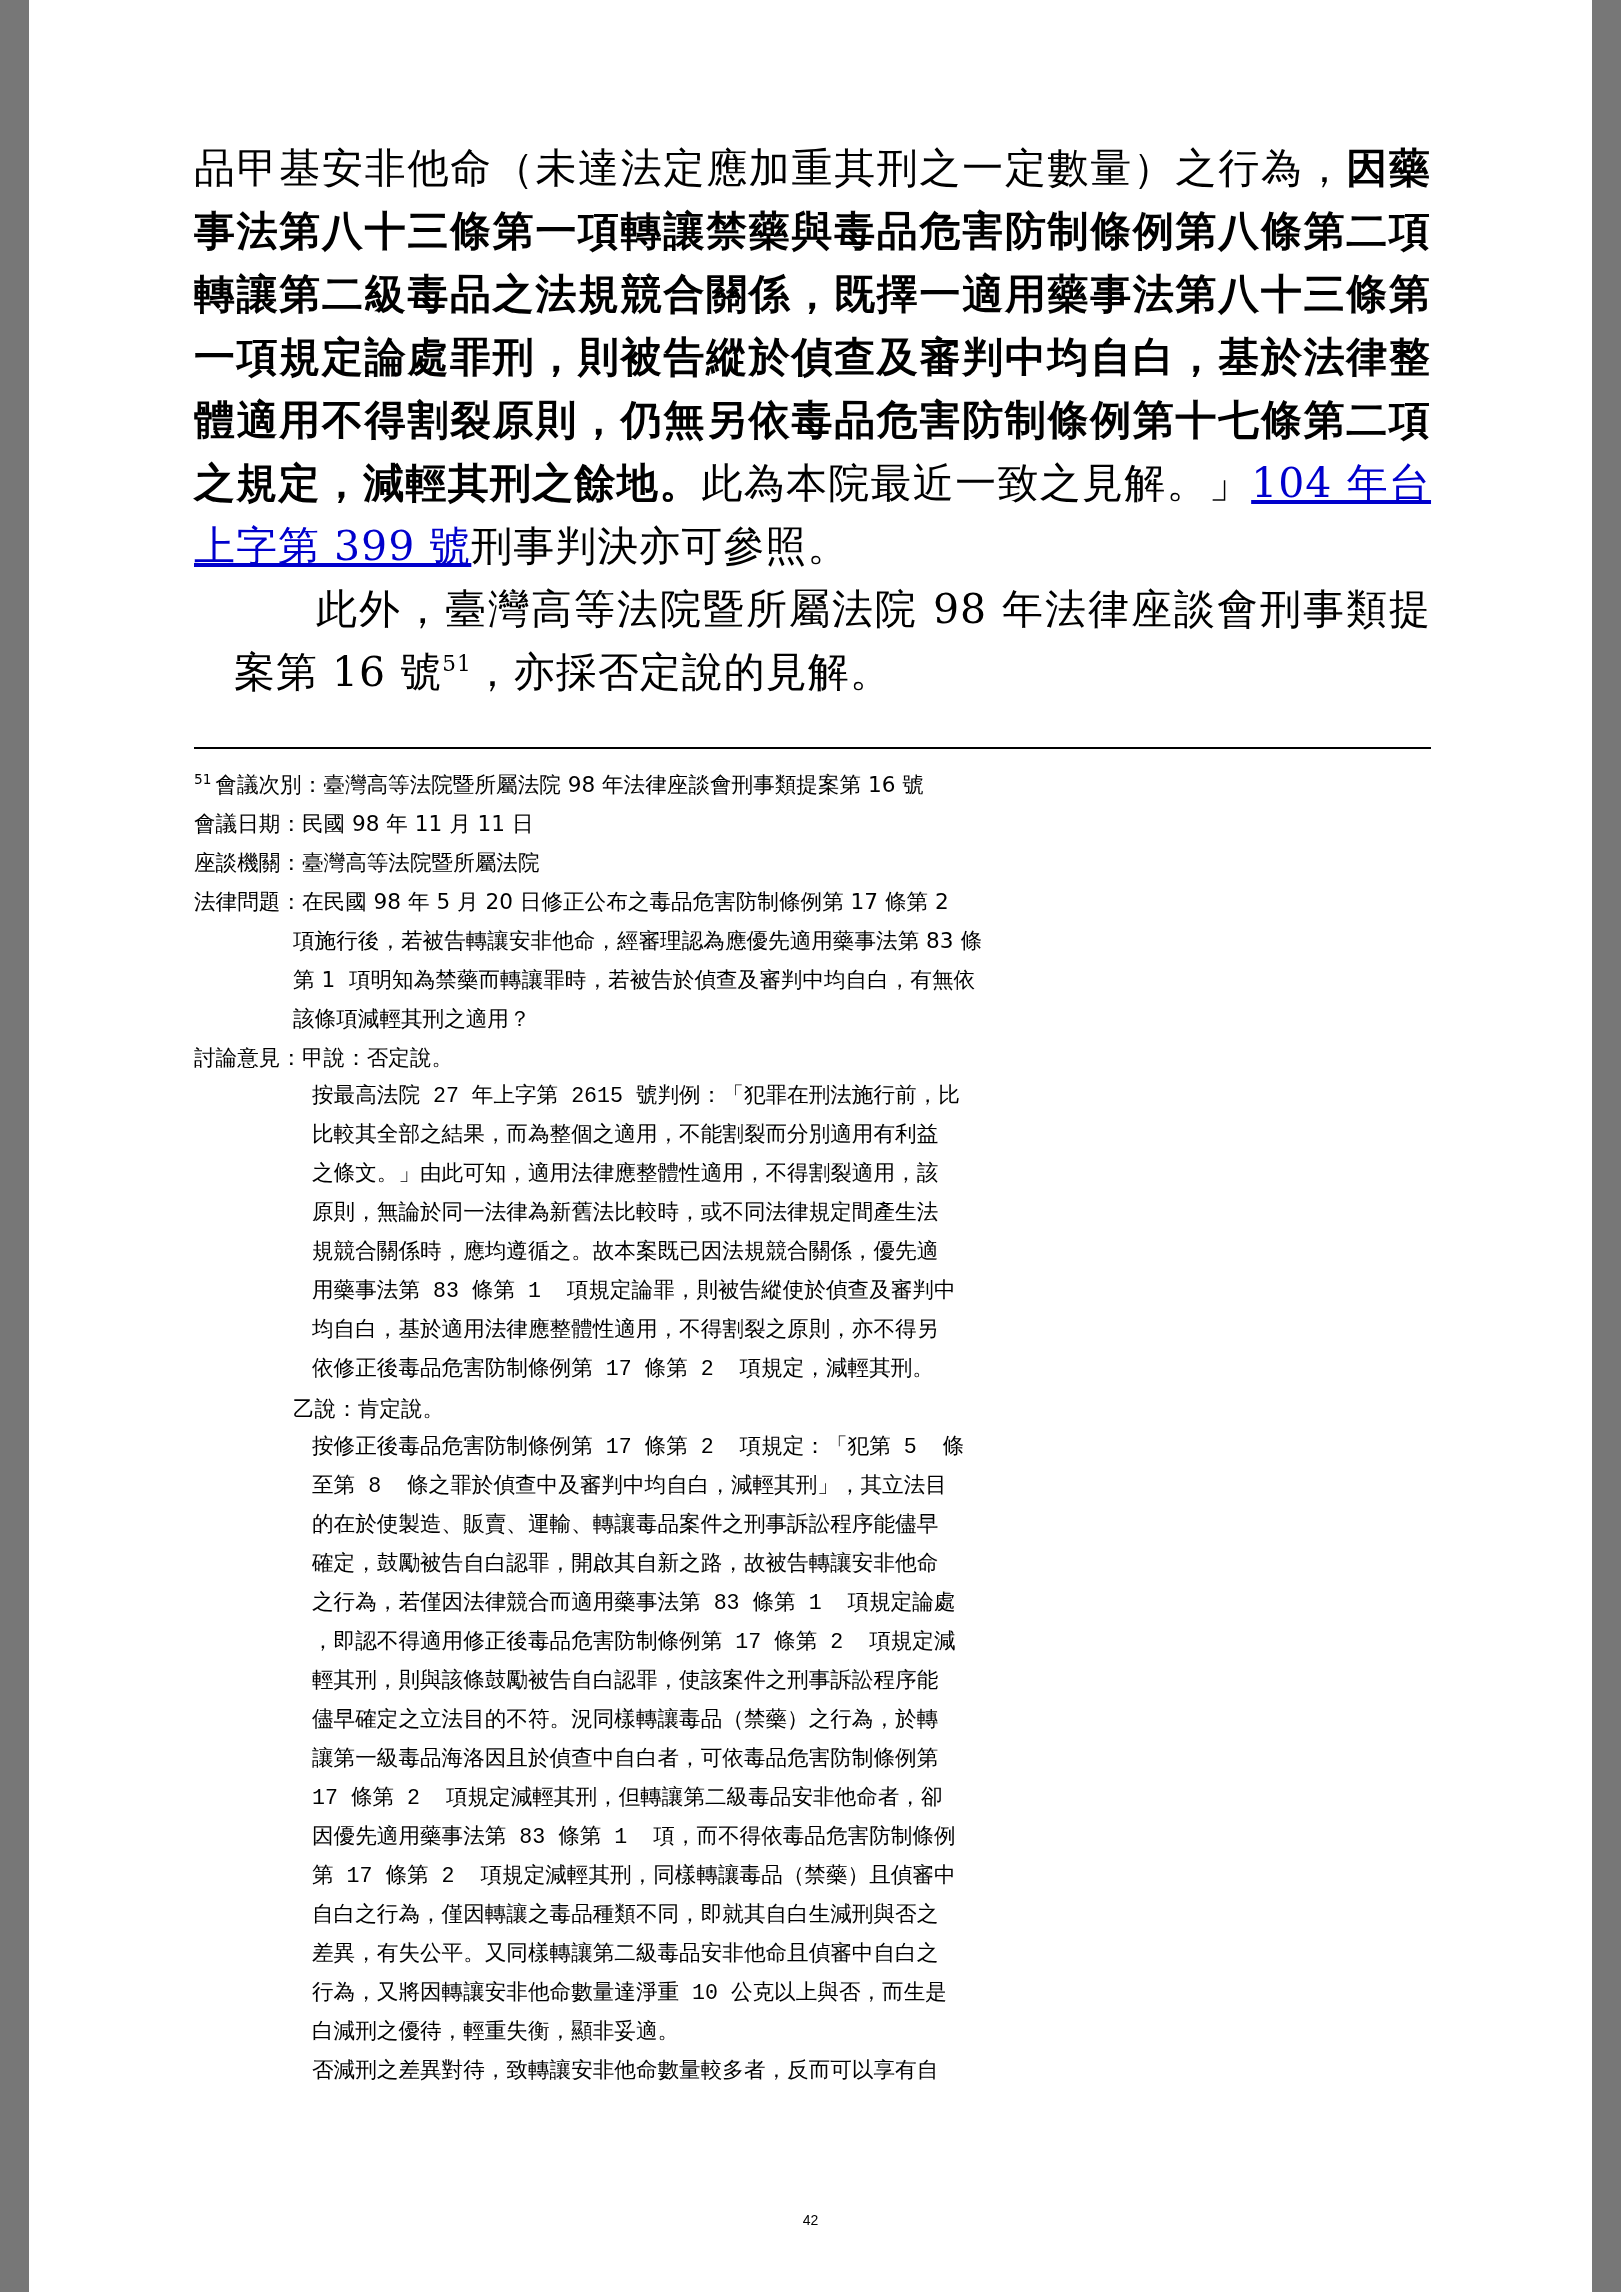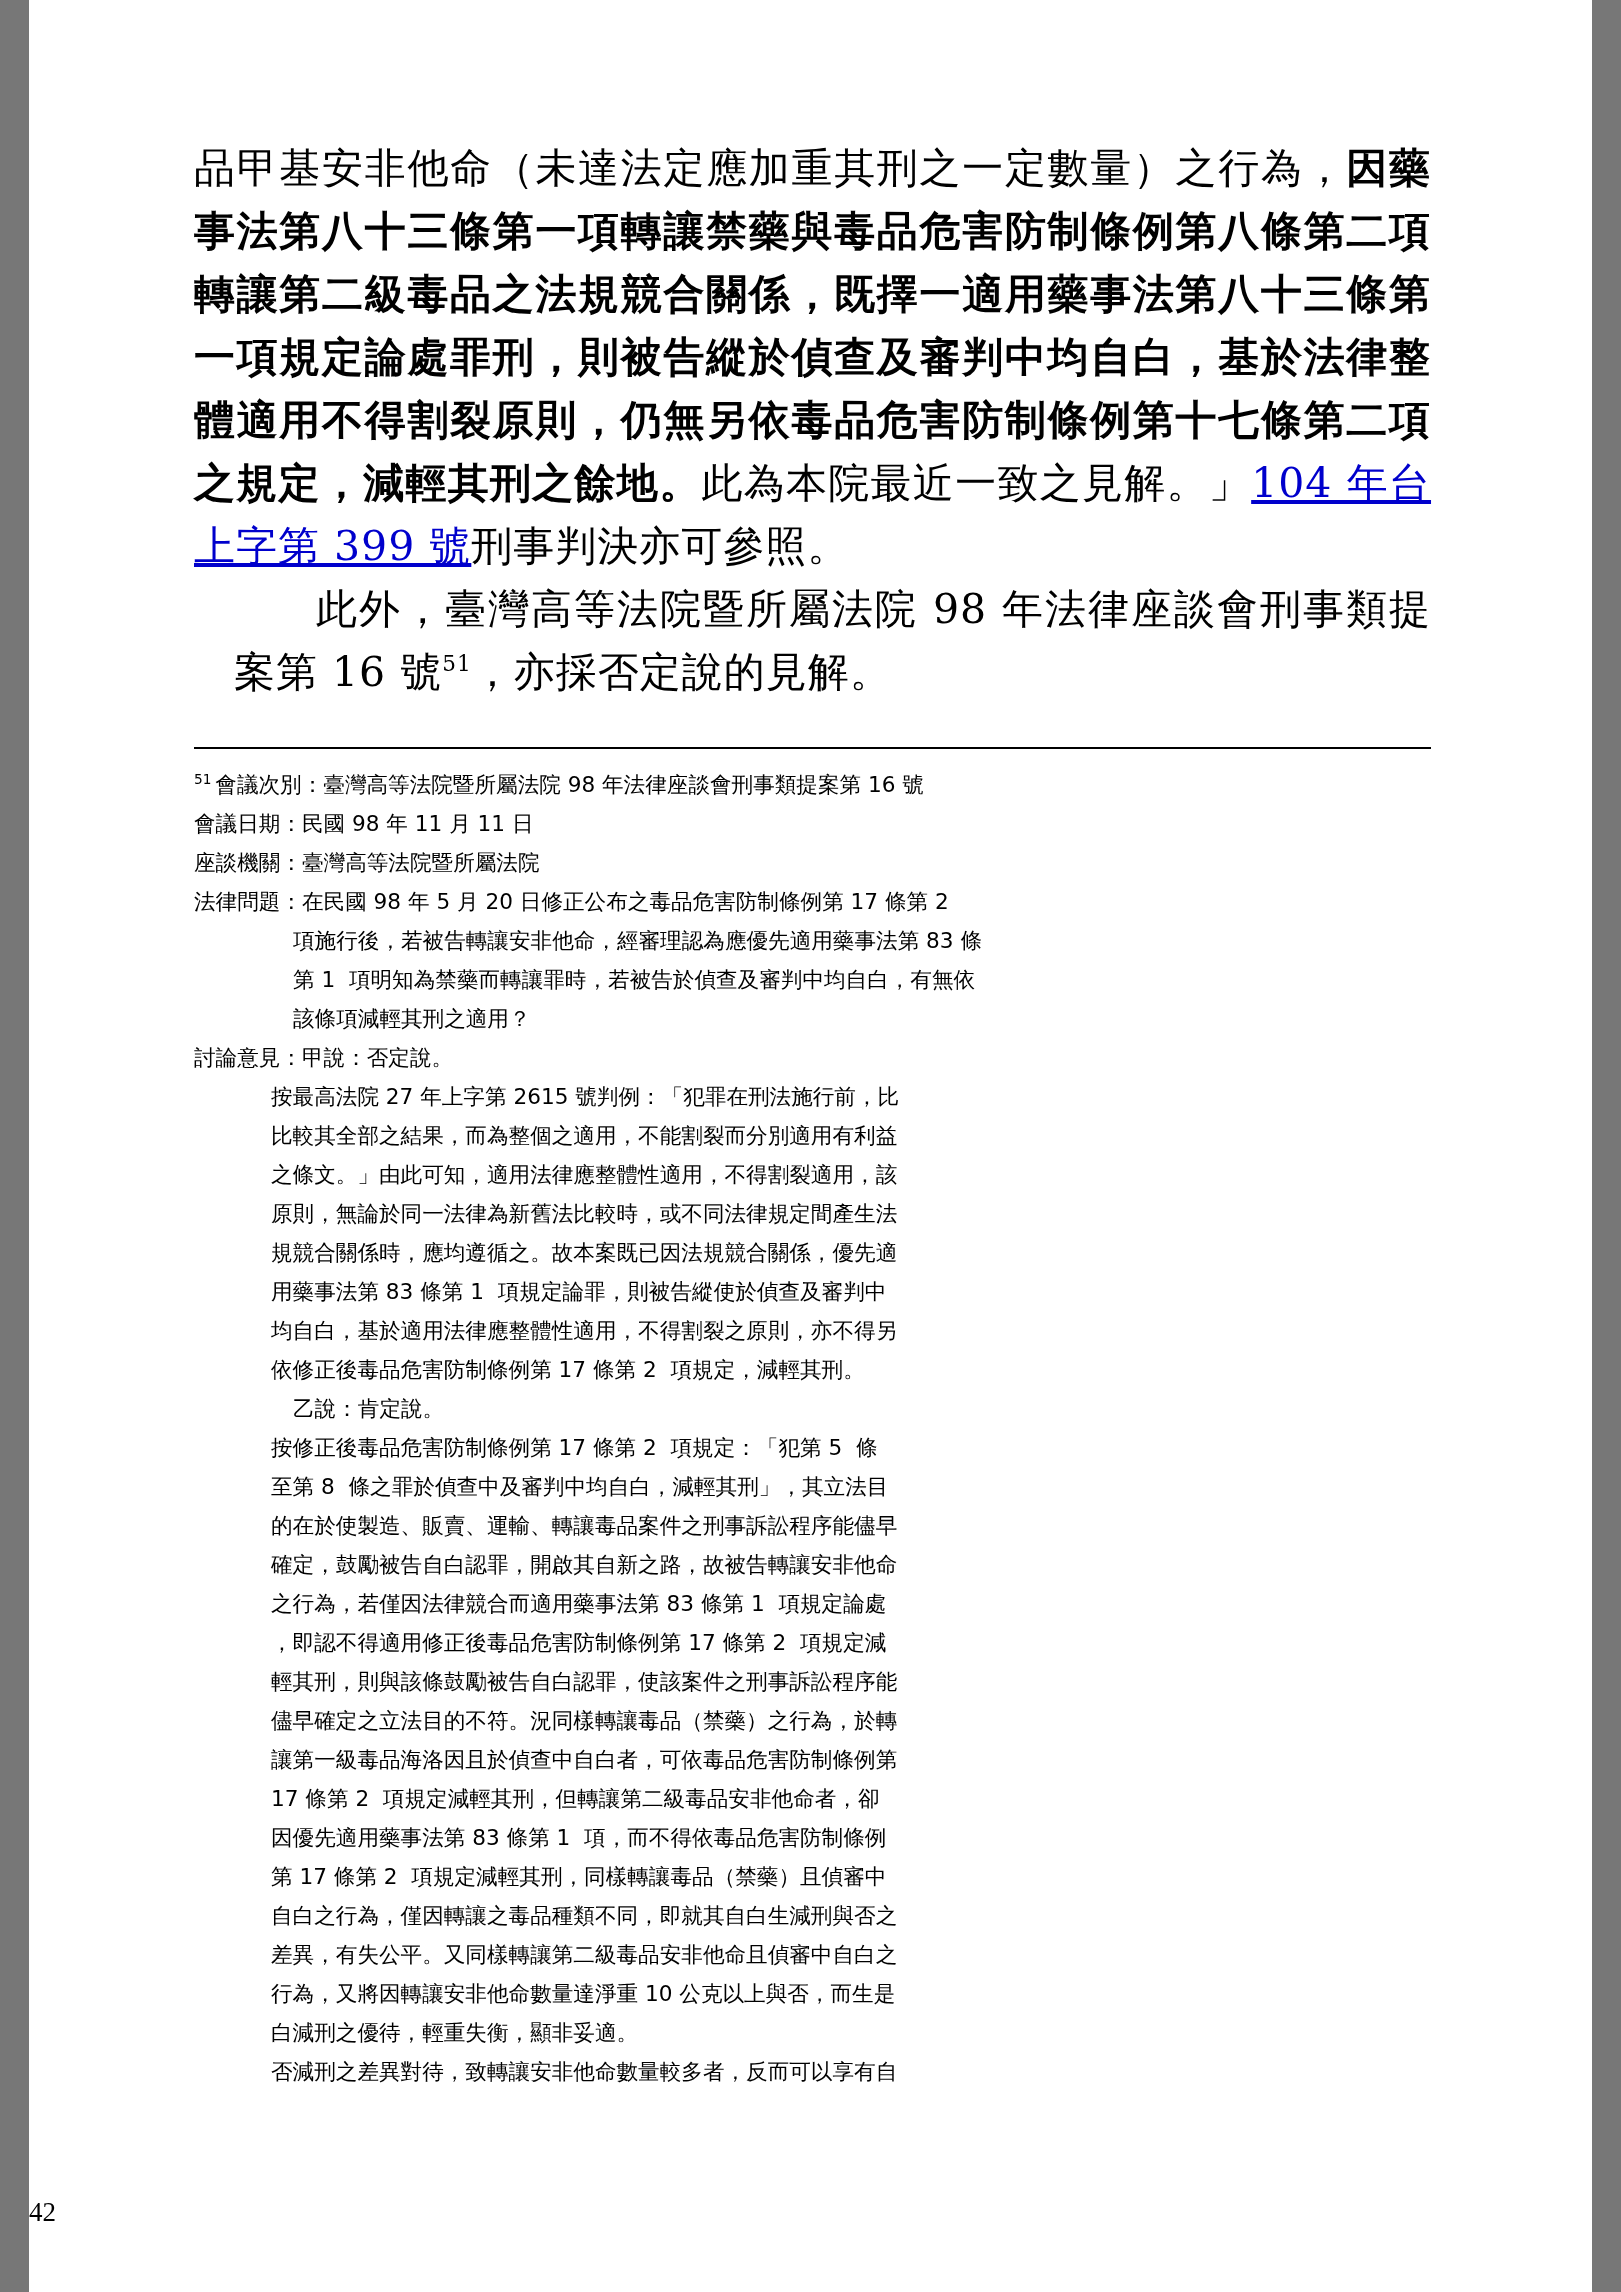--- a/index.html
+++ b/index.html
@@ -46,36 +46,36 @@
   }
   .footnote {
     font-family: "DejaVu Sans", "Liberation Sans", sans-serif;
     font-size: 21.6px;
     line-height: 39px;
     text-align: justify;
   }
   .fn-line { white-space: pre-wrap; }
   .ind-0 { margin-left: 0; }
   .ind-1 { margin-left: 99px; }
-  .ind-2 { margin-left: 77px; }
+  .ind-2 { margin-left: 118px; font-family: Liberation Mono, monospace; }
   .fn-sup {
     font-size: 13.7px;
     vertical-align: super;
     line-height: 0;
     margin-right: 3.9px;
   }
   .fn-sup:empty { display: none; margin: 0; }
   .page-number {
     position: absolute;
     bottom: 65px;
     left: 0;
     right: 0;
-    text-align: left;
-    font-size: 27px;
-    font-family: Liberation Serif, serif;
+    text-align: center;
+    font-size: 14px;
+    font-family: Liberation Sans, sans-serif;
   }
 </style>
 </head>
 <body>
 
 <div class="page">
   <div class="content">
 
     <p class="main-text"><span>品甲基安非他命（未達法定應加重其刑之一定數量）之行為，</span><span class="bold">因藥事法第八十三條第一項轉讓禁藥與毒品危害防制條例第八條第二項轉讓第二級毒品之法規競合關係，既擇一適用藥事法第八十三條第一項規定論處罪刑，則被告縱於偵查及審判中均自白，基於法律整體適用不得割裂原則，仍無另依毒品危害防制條例第十七條第二項之規定，減輕其刑之餘地。</span><span>此為本院最近一致之見解。」</span><span class="link">104 年台上字第 399 號</span><span>刑事判決亦可參照。</span></p>
 

